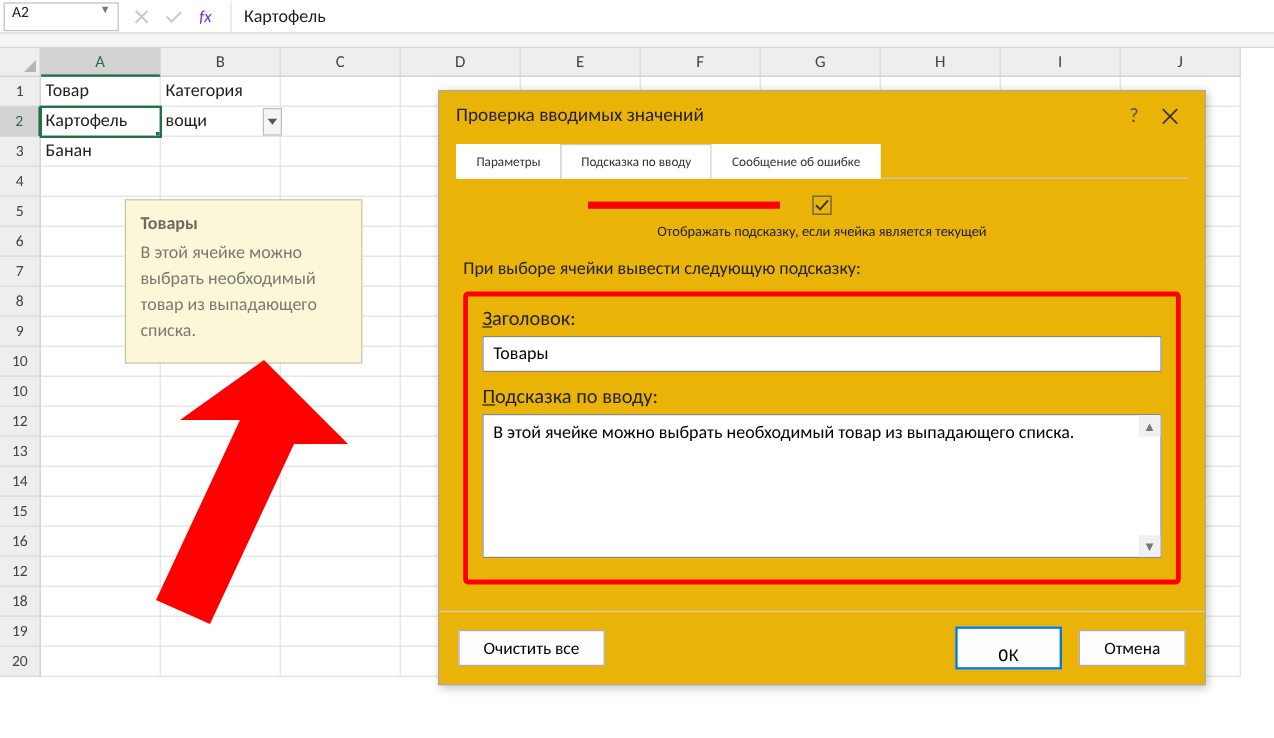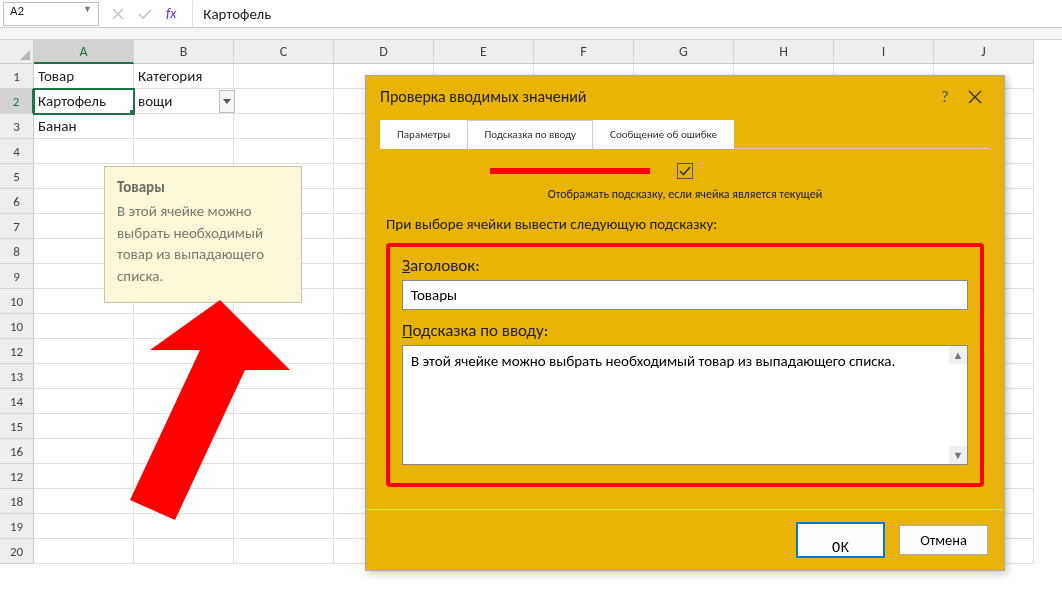--- a/index.html
+++ b/index.html
@@ -427,20 +427,21 @@
       <div class="fld-label"><span class="u">П</span><span>одсказка по вводу:</span></div>
       <div class="textarea-wrap">
         <textarea class="textarea" id="msg-ta" style="">В этой ячейке можно выбрать необходимый товар из выпадающего списка.</textarea>
         <div class="sb-btn sb-up">▲</div>
         <div class="sb-btn sb-dn">▼</div>
       </div>
     </div>
   </div>
 
   <div class="dlg-foot">
+    <button class="btn">Очистить все</button>
     <span class="spacer"></span>
     <button class="btn default">ОК</button>
     <span style="width:14px"></span>
     <button class="btn">Отмена</button>
   </div>
 </div>
 
 <div class="red-under"></div>
 
 </body></html>

